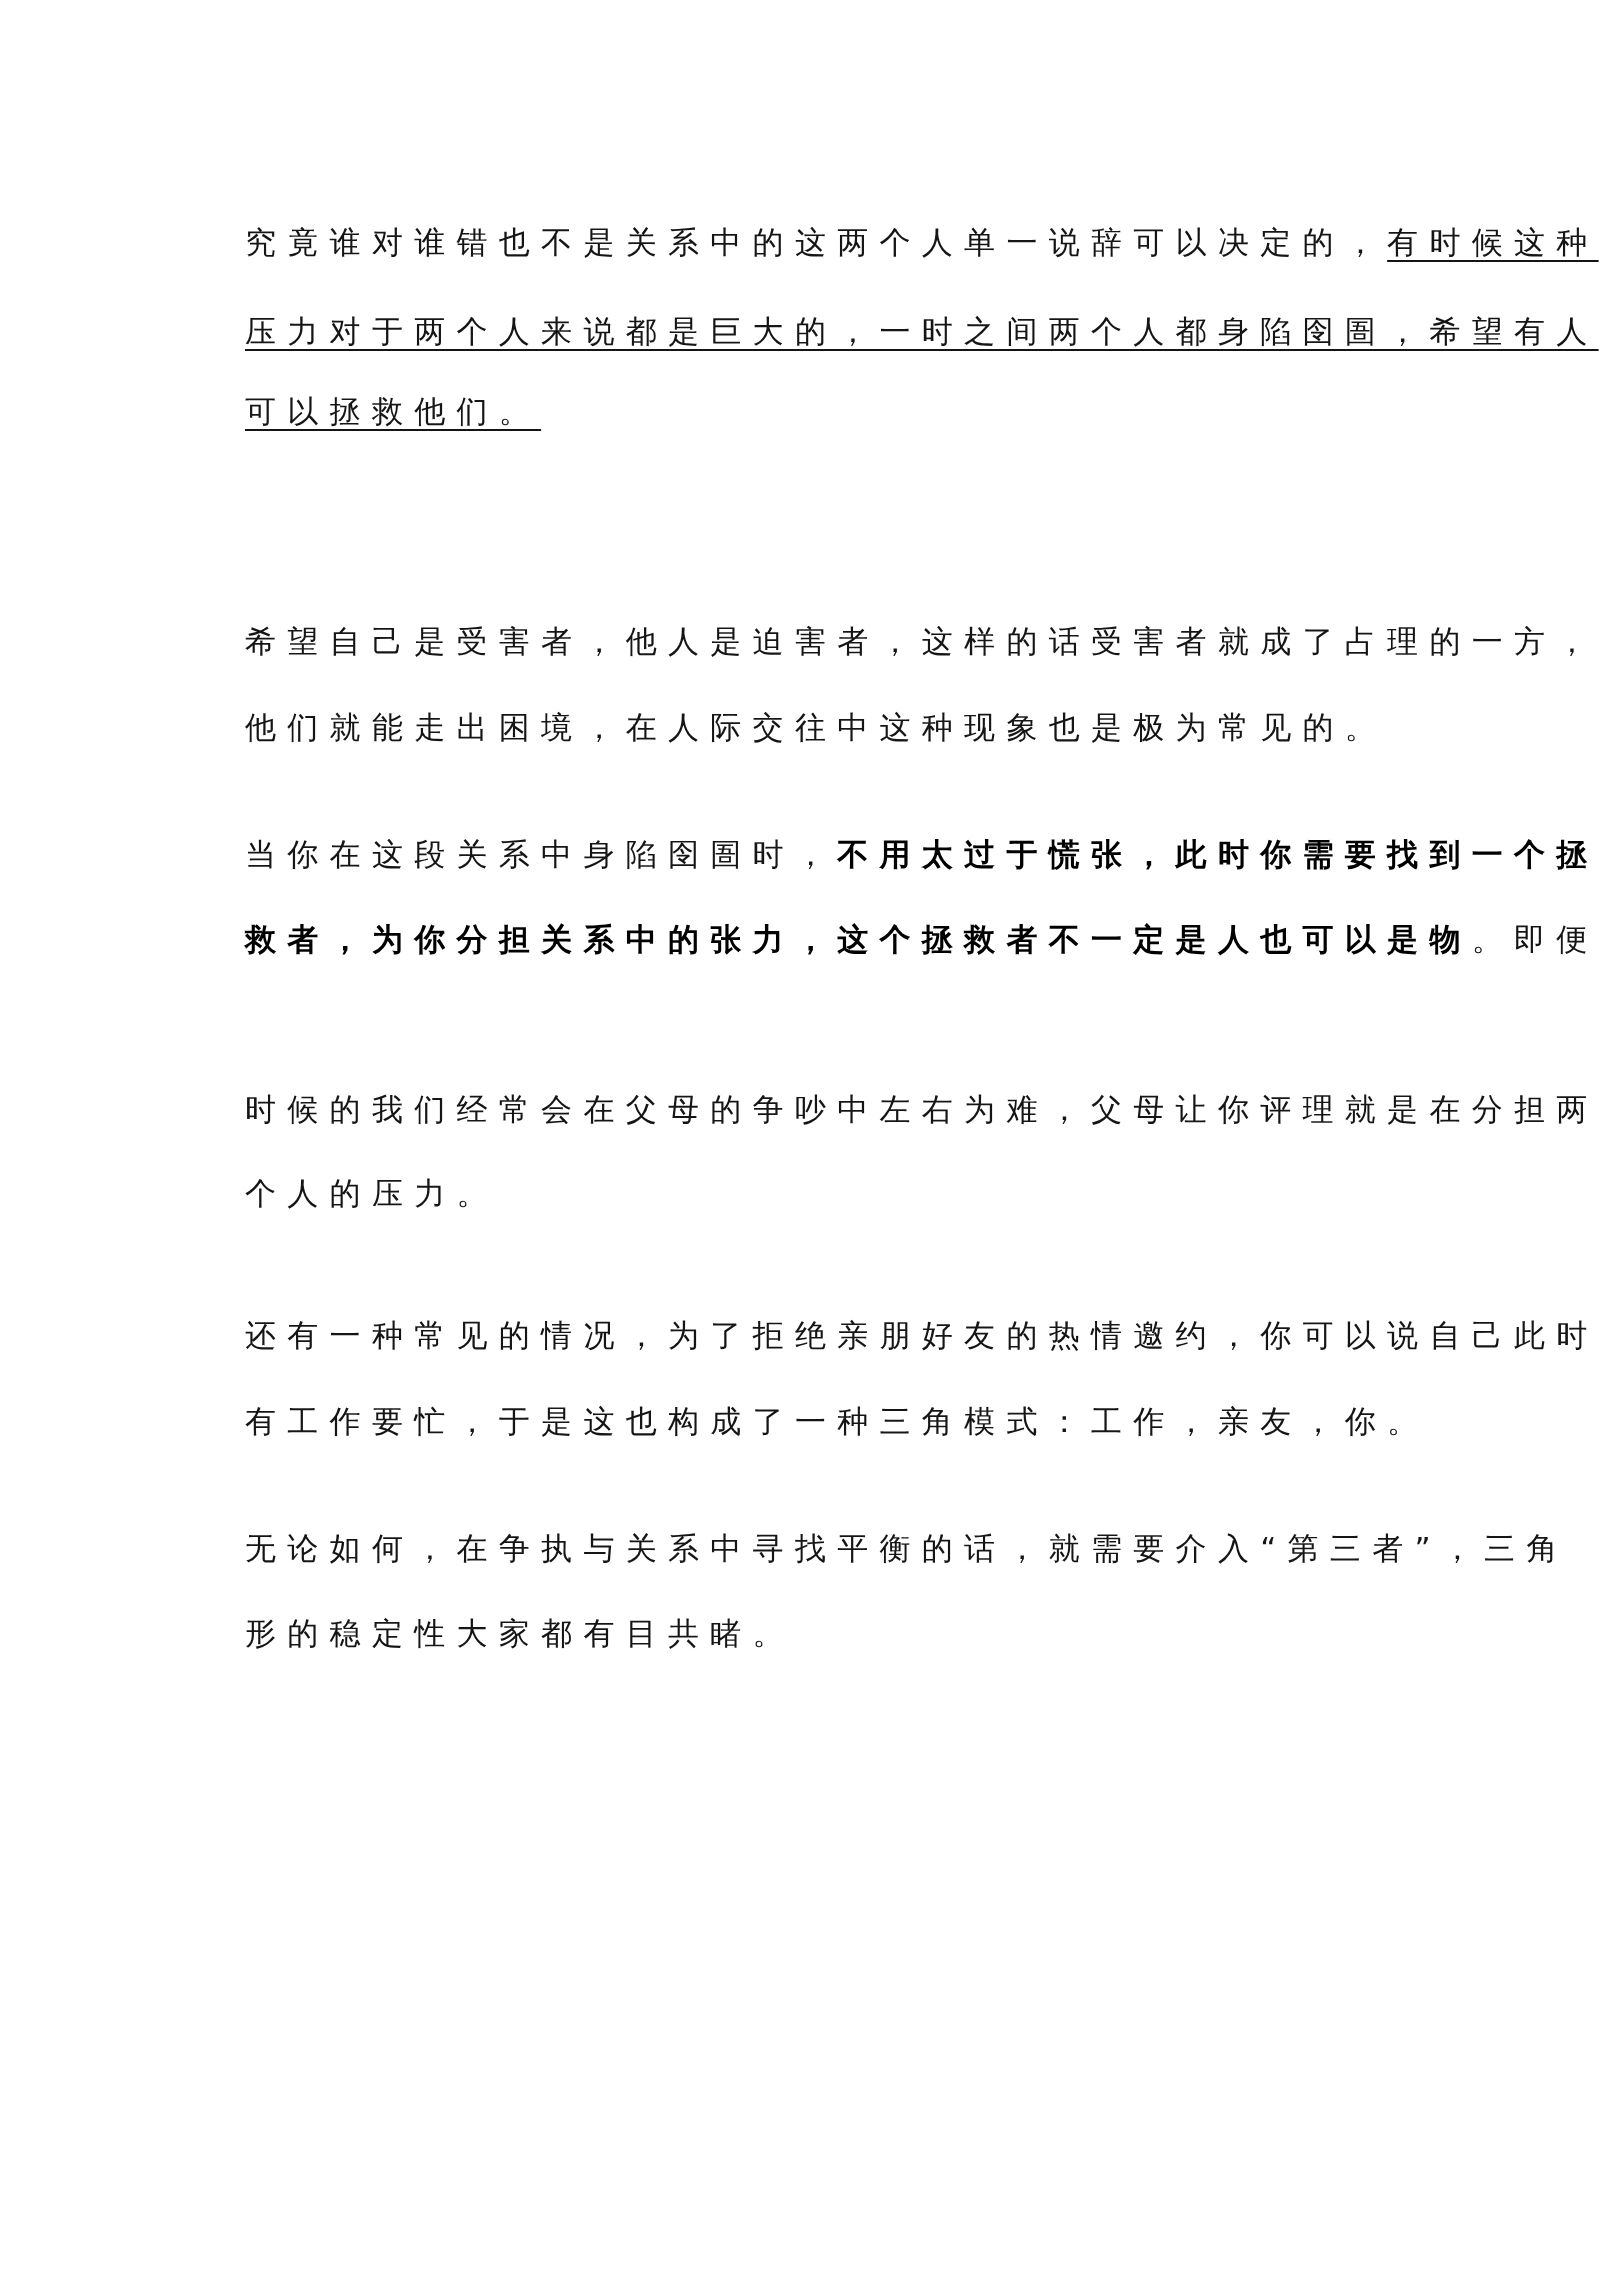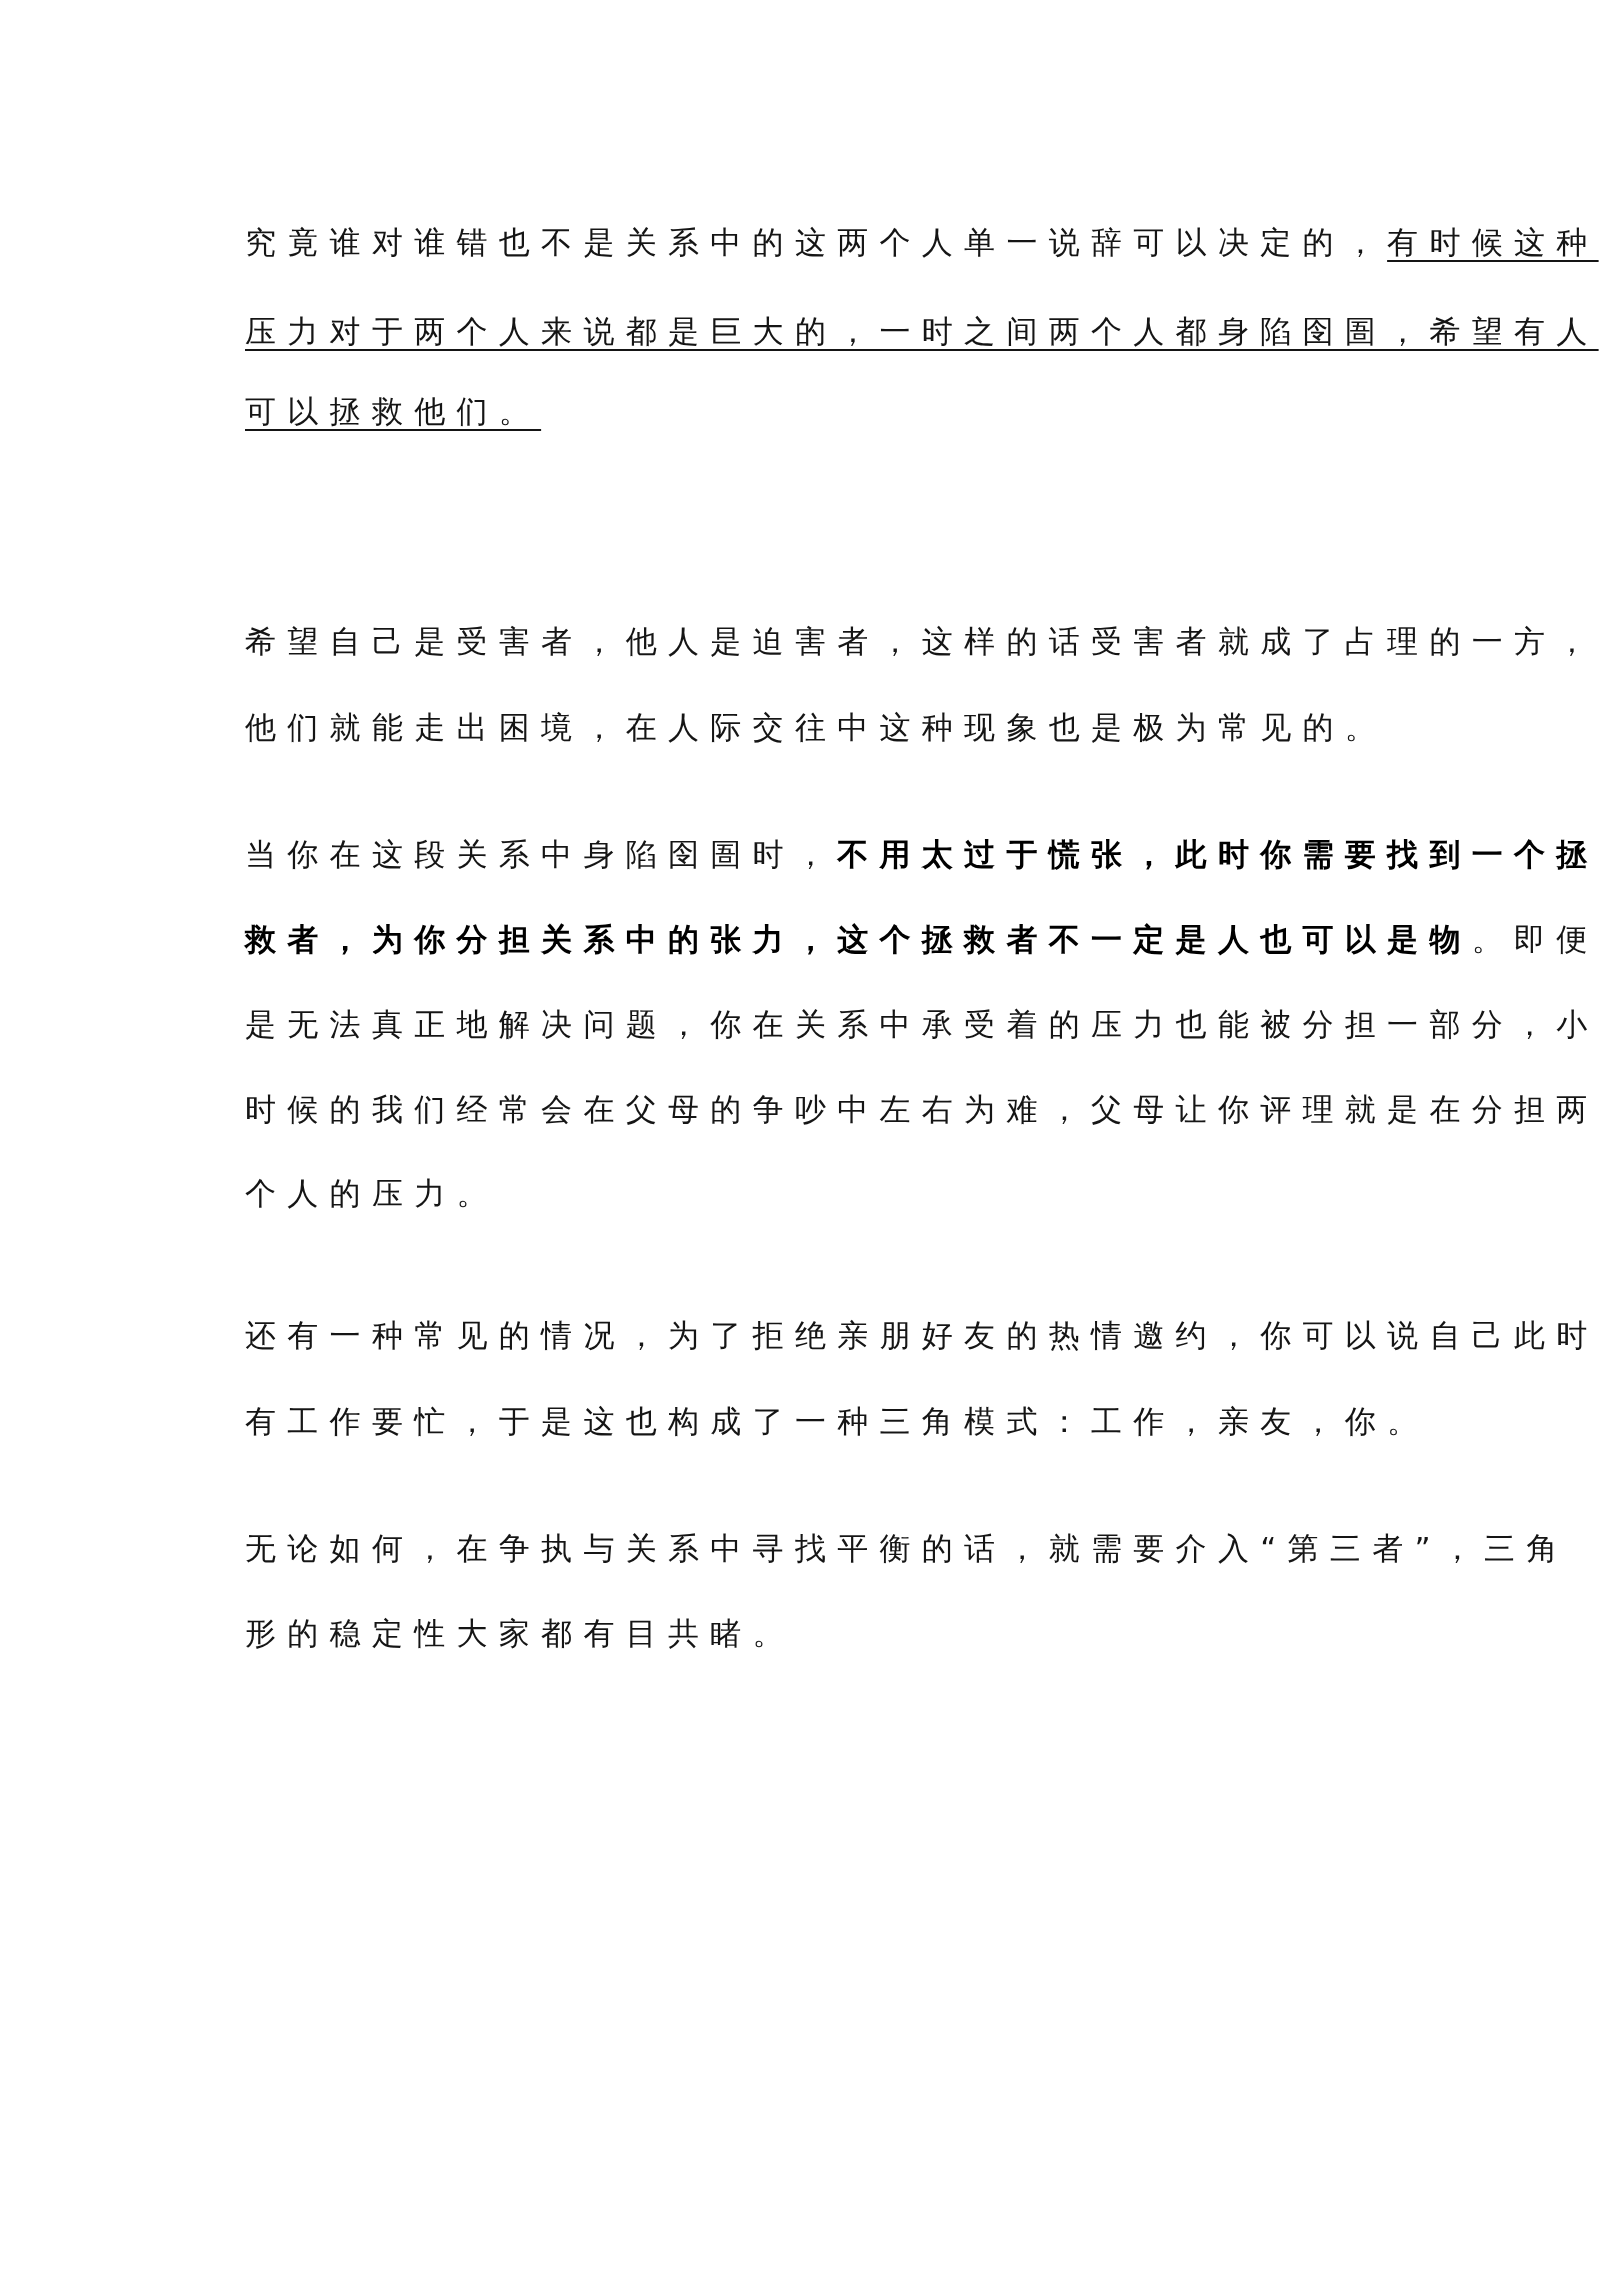--- a/index.html
+++ b/index.html
@@ -20,21 +20,20 @@
 
   <div class="line" style="top:221px;"><span>究竟谁对谁错也不是关系中的这两个人单一说辞可以决定的，</span><span class="u">有时候这种</span></div>
   <div class="line" style="top:310px;"><span class="u">压力对于两个人来说都是巨大的，一时之间两个人都身陷囹圄，希望有人</span></div>
   <div class="line" style="top:390px;"><span class="u">可以拯救他们。 </span></div>
 
   <div class="line" style="top:620px;font-family:Liberation Serif, serif;"><span>希望自己是受害者，他人是迫害者，这样的话受害者就成了占理的一方，</span></div>
   <div class="line" style="top:706px;"><span>他们就能走出困境，在人际交往中这种现象也是极为常见的。</span></div>
 
   <div class="line" style="top:833px;"><span>当你在这段关系中身陷囹圄时，</span><span class="b">不用太过于慌张，此时你需要找到一个拯</span></div>
   <div class="line" style="top:918px;"><span class="b">救者，为你分担关系中的张力，这个拯救者不一定是人也可以是物</span><span>。即便</span></div>
-  <div class="line" style="top:1003px;"><span>是无法真正地解决问题，你在关系中承受着的压力也能被分担一部分，小</span></div>
   <div class="line" style="top:1088px;"><span>时候的我们经常会在父母的争吵中左右为难，父母让你评理就是在分担两</span></div>
   <div class="line" style="top:1172px;"><span>个人的压力。</span></div>
 
   <div class="line" style="top:1314px;"><span>还有一种常见的情况，为了拒绝亲朋好友的热情邀约，你可以说自己此时</span></div>
   <div class="line" style="top:1400px;"><span>有工作要忙，于是这也构成了一种三角模式：工作，亲友，你。</span></div>
 
   <div class="line" style="top:1527px;"><span>无论如何，在争执与关系中寻找平衡的话，就需要介入“第三者”，三角</span></div>
   <div class="line" style="top:1612px;"><span>形的稳定性大家都有目共睹。</span></div>
 
 

